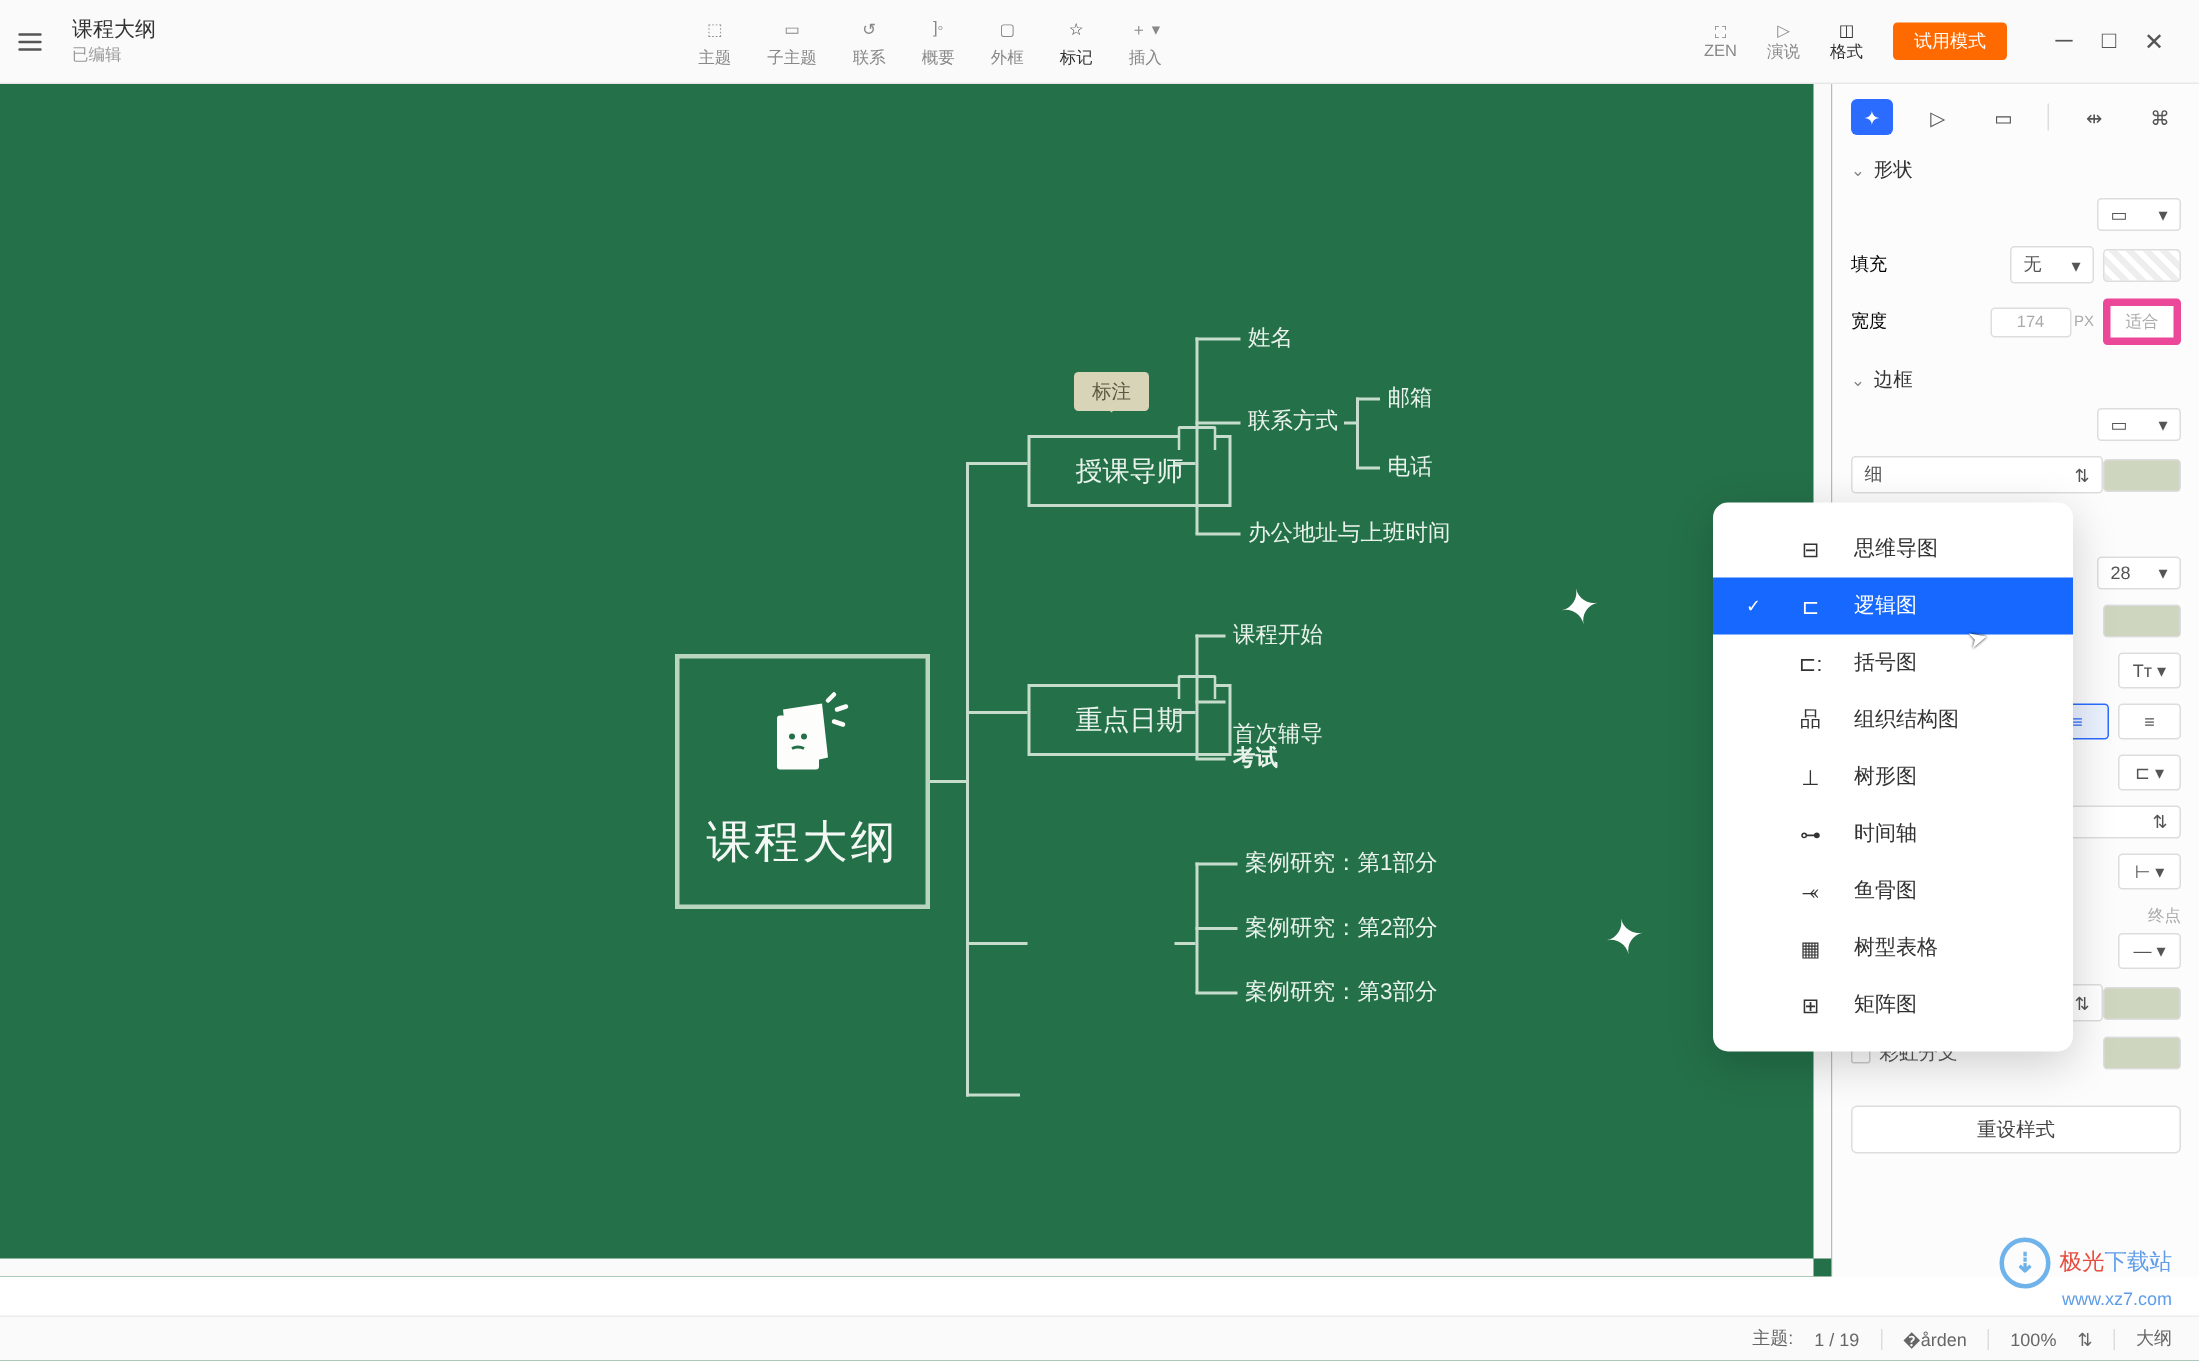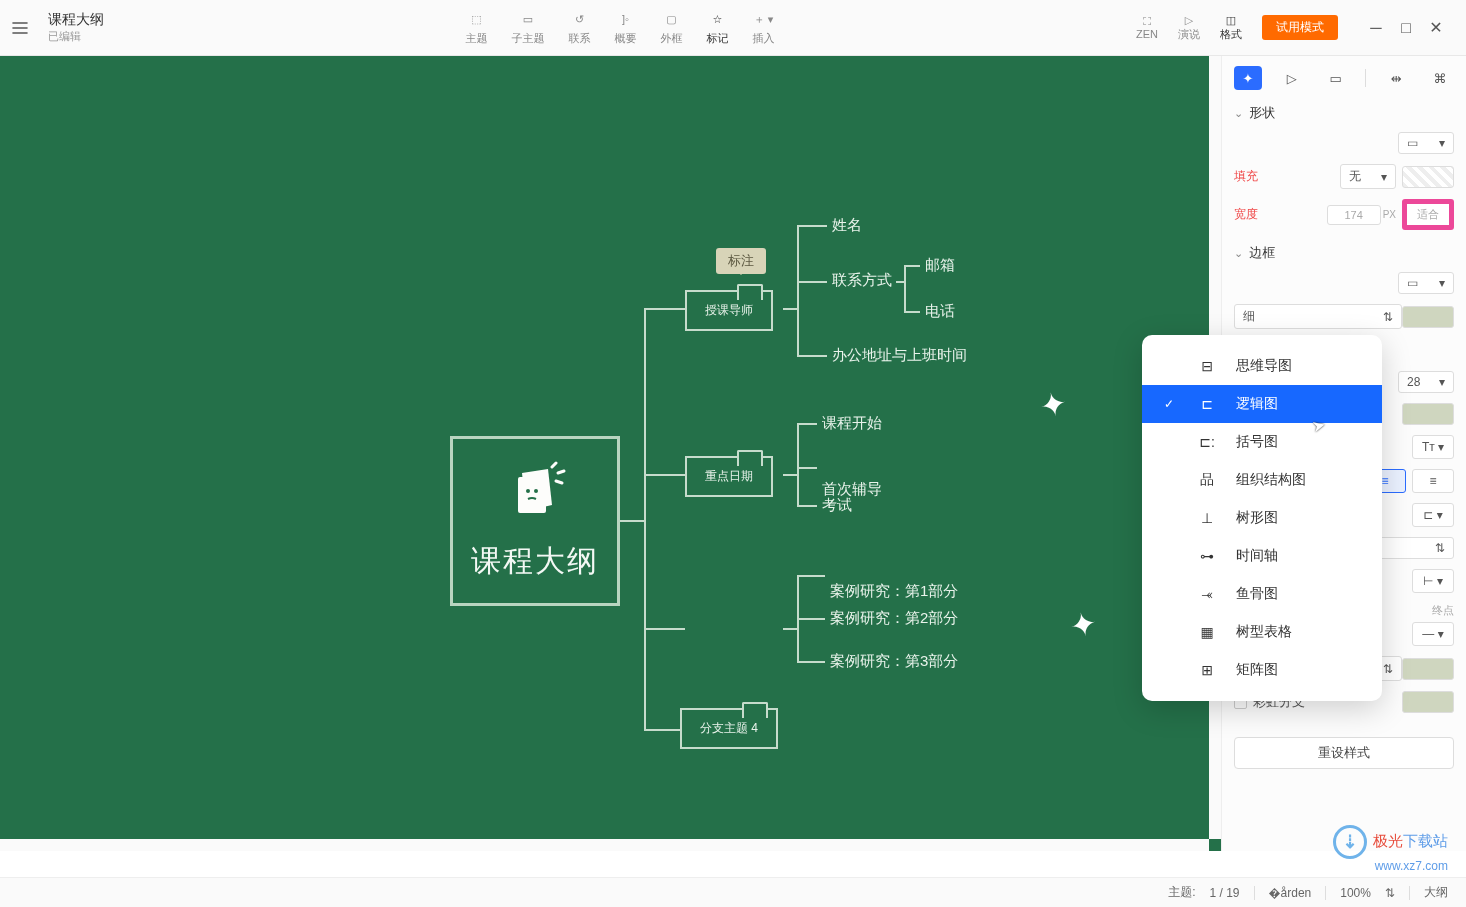--- a/index.html
+++ b/index.html
@@ -26,21 +26,21 @@
 
 .main-area { display: flex; height: 795px; }
 .canvas-wrap { flex: 1; position: relative; overflow: hidden; background: #247049; }
 .canvas-scroll-h { position:absolute; bottom:0; left:0; right:12px; height:12px; background:#fafafa;}
 .canvas-scroll-v { position:absolute; top:0; right:0; bottom:12px; width:12px; background:#fafafa;}
 
 
 .root-node { position:absolute; left:450px; top:380px; width:170px; height:170px; border:3px solid #b9d5c0; display:flex; flex-direction:column; align-items:center; justify-content:center; color:#fff; }
 .root-node .ricon {font-size:42px; margin-bottom:10px;}
 .root-label { font-size: 30px; font-weight: 400; color:#f3f8f4; letter-spacing:2px;}
-.branch-node { position:absolute; border:2px solid #c6dccc; padding: 10px 18px; color:#e9f3eb; font-size:12px; background:#247049;}
+.branch-node { position:absolute; border:2px solid #c6dccc; padding: 10px 30px; color:#e9f3eb; font-size:18px; background:#247049;}
 .branch-node::before { content:''; position:absolute; top:-8px; right:8px; width:22px; height:14px; border:2px solid #c6dccc; border-bottom:none; border-radius:2px 2px 0 0; background:#247049;}
 .leaf { position:absolute; color:#e9f3eb; font-size:15px; font-weight:500; }
 .callout { position:absolute; left:716px; top:192px; background:#d8d4b8; color:#5b5740; font-size:13px; padding:4px 12px; border-radius:3px; }
 .callout::after{ content:''; position:absolute; bottom:-6px; left:50%; margin-left:-5px; border:5px solid transparent; border-top-color:#d8d4b8;}
 
 
 .hline, .vline { position:absolute; background:#c6dccc; }
 .hline { height:2px; } .vline { width:2px; }
 
 
@@ -48,21 +48,21 @@
 
 
 .right-panel { width: 245px; background: #fcfcfc; border-left:1px solid #eee; padding: 10px 12px; font-size:13px; color:#555; overflow:hidden;}
 .panel-tabs { display:flex; justify-content:space-between; margin-bottom:14px; align-items:center;}
 .ptab { width:28px; height:24px; display:flex; align-items:center; justify-content:center; border-radius:4px; cursor:pointer;}
 .ptab.active { background:#2b6cff; color:#fff;}
 .pdiv { width:1px; height:18px; background:#ddd;}
 .section-head { display:flex; align-items:center; gap:6px; font-size:13px; margin:14px 0 10px; cursor:pointer; color:#333;}
 .section-head::before { content:'⌄'; font-size:11px; color:#888;}
 .prow { display:flex; align-items:center; justify-content:space-between; margin-bottom:10px;}
-.plabel { font-size:12px; color:#ef4444;}
+.plabel { font-size:12px; color:#000000;}
 .pcontrol { display:flex; gap:6px; align-items:center;}
 .psel { border:1px solid #ddd; border-radius:3px; padding:3px 8px; font-size:12px; background:#fff; cursor:pointer; min-width:56px; display:flex; align-items:center; justify-content:space-between; gap:6px;}
 .pswatch { width:52px; height:22px; background:#cfd6bf; border:1px solid #ddd; border-radius:3px; cursor:pointer;}
 .pinput { width:54px; border:1px solid #ddd; border-radius:3px; padding:3px 4px; font-size:11px; text-align:center; color:#aaa;}
 .psuffix { font-size:10px; color:#aaa; margin-left:-4px;}
 .pbtn-fit { border:5px solid #ec4899; border-radius:3px; padding:3px 10px; font-size:11px; color:#aaa; background:#fff;}
 .reset-btn { width:100%; border:1px solid #ddd; background:#fff; padding:6px; border-radius:4px; font-size:13px; cursor:pointer; color:#444;}
 .chkbox { width:13px; height:13px; border:1px solid #ccc; border-radius:2px; display:inline-block; margin-right:6px; vertical-align:middle;}
 .end-label { font-size:11px; color:#aaa; text-align:right; margin-bottom:4px;}
 .small-icon-btn { border:1px solid #ddd; border-radius:3px; width:42px; height:24px; display:flex; align-items:center; justify-content:center; font-size:12px; background:#fff; cursor:pointer;}
@@ -181,27 +181,26 @@
     <div class="branch-node" style="left:685px; top:234px;"><span>授课导师</span></div>
     <div class="leaf" style="left:832px; top:160px;">姓名</div>
     <div class="leaf" style="left:832px; top:215px;">联系方式</div>
     <div class="leaf" style="left:832px; top:290px;text-align:right;">办公地址与上班时间</div>
     <div class="leaf" style="left:925px; top:200px;">邮箱</div>
     <div class="leaf" style="left:925px; top:246px;">电话</div>
 
     <div class="branch-node" style="left:685px; top:400px;"><span>重点日期</span></div>
     <div class="leaf" style="left:822px; top:358px;">课程开始</div>
     <div class="leaf" style="left:822px; top:424px;">首次辅导</div>
-    <div class="leaf" style="left:822px; top:440px;">考试</div>
-
-    <div class="leaf" style="left:830px; top:510px;margin-top:16px;">案例研究：第1部分</div>
+    <div class="leaf" style="left:822px; top:440px;font-weight:bold;">考试</div>
+
+    <div class="leaf" style="left:830px; top:510px;">案例研究：第1部分</div>
     <div class="leaf" style="left:830px; top:553px;">案例研究：第2部分</div>
     <div class="leaf" style="left:830px; top:596px;">案例研究：第3部分</div>
 
-    <div class="branch-node" style="left:680px; top:652px;"><span>分支主题 4</span></div>
 
     <div class="hline" style="left:620px; top:464px; width:24px;"></div>
     <div class="vline" style="left:644px; top:252px; height:423px;"></div>
     <div class="hline" style="left:644px; top:252px; width:41px;"></div>
     <div class="hline" style="left:644px; top:418px; width:41px;"></div>
     <div class="hline" style="left:644px; top:572px; width:41px;"></div>
     <div class="hline" style="left:644px; top:673px; width:36px;"></div>
 
     <div class="hline" style="left:783px; top:252px; width:14px;"></div>
     <div class="vline" style="left:797px; top:169px; height:131px;"></div>

